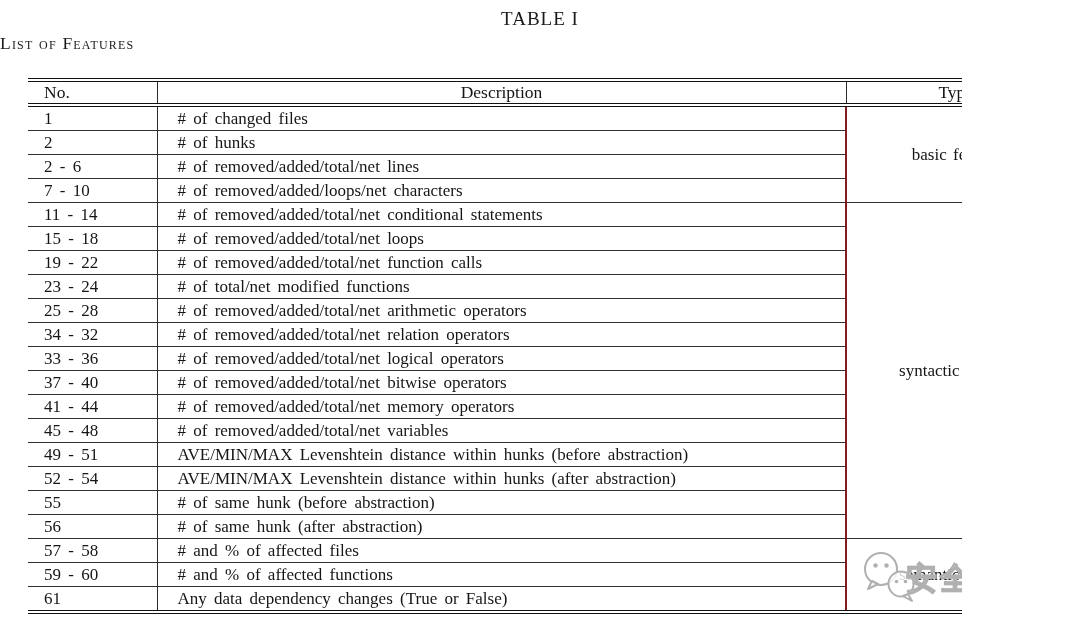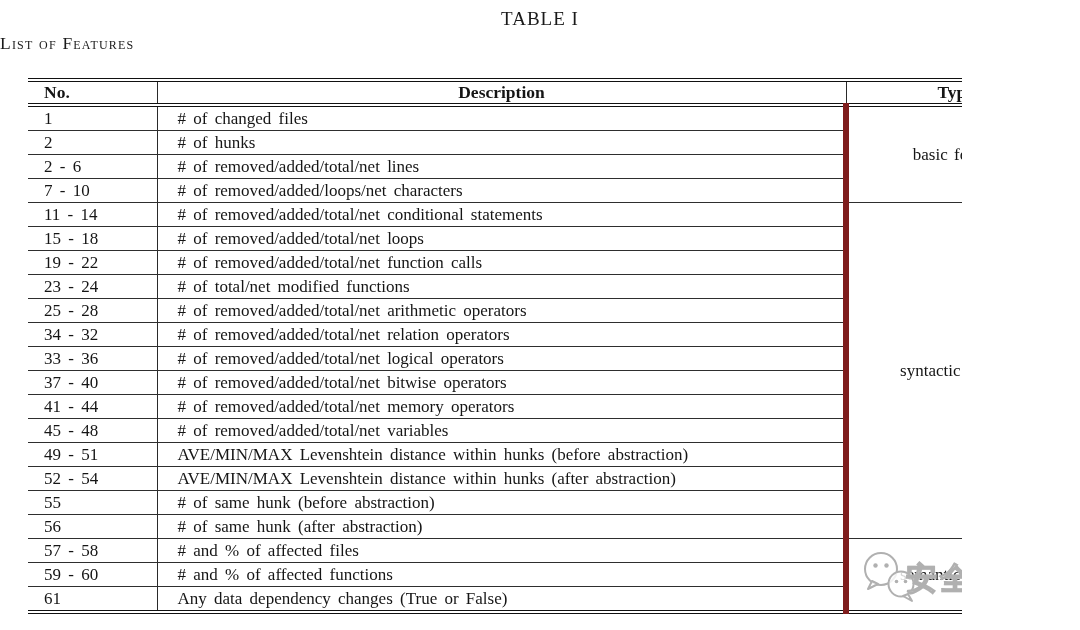--- a/index.html
+++ b/index.html
@@ -43,21 +43,21 @@
     top: 78px;
     width: 1037px;
     border-collapse: collapse;
     table-layout: fixed;
     font-size: 17px;
   }
   #ftable col.c-no   { width: 129px; }
   #ftable col.c-desc { width: 689px; }
   #ftable col.c-type { width: 219px; }
   #ftable th {
-    font-weight: bold;
+    font-weight: normal;
     border-top: 4px double #111;
     border-bottom: 4px double #111;
     height: 21px;
     padding: 0;
     font-size: 17.5px;
     line-height: 21px;
   }
   #ftable th.h-no   { text-align: left; padding-left: 16px; border-right: 1px solid #2a2a2a; }
   #ftable th.h-desc { text-align: center; border-right: 1px solid #2a2a2a; }
   #ftable th.h-type { text-align: center; }
@@ -69,21 +69,21 @@
     white-space: nowrap;
     overflow: hidden;
     word-spacing: 3px;
   }
   #ftable td.col-no {
     padding-left: 16px;
     border-right: 1px solid #2a2a2a;
   }
   #ftable td.col-desc {
     padding-left: 20px;
-    border-right: 6px solid #7f1d1d;
+    border-right: 2px solid #7f1d1d;
   }
   #ftable td.col-type {
     text-align: center;
     vertical-align: middle;
     word-spacing: 2px;
   }
   #ftable td.bottom-edge {
     border-bottom: 4px double #111;
   }
   

